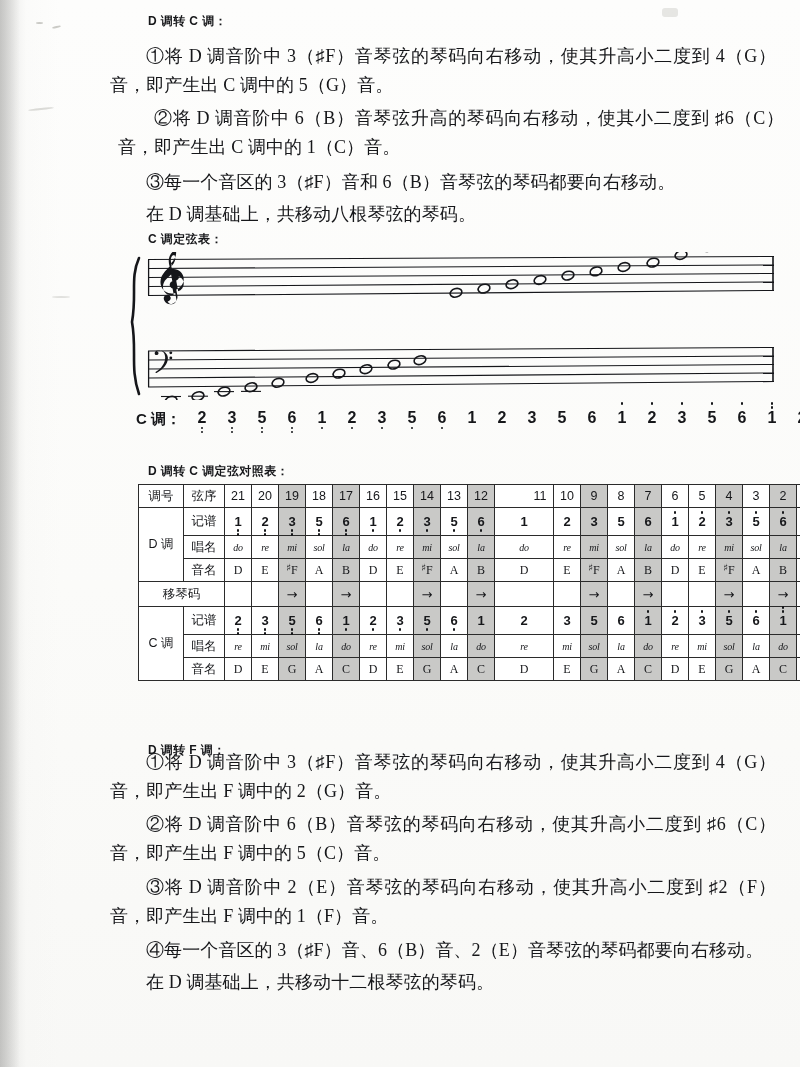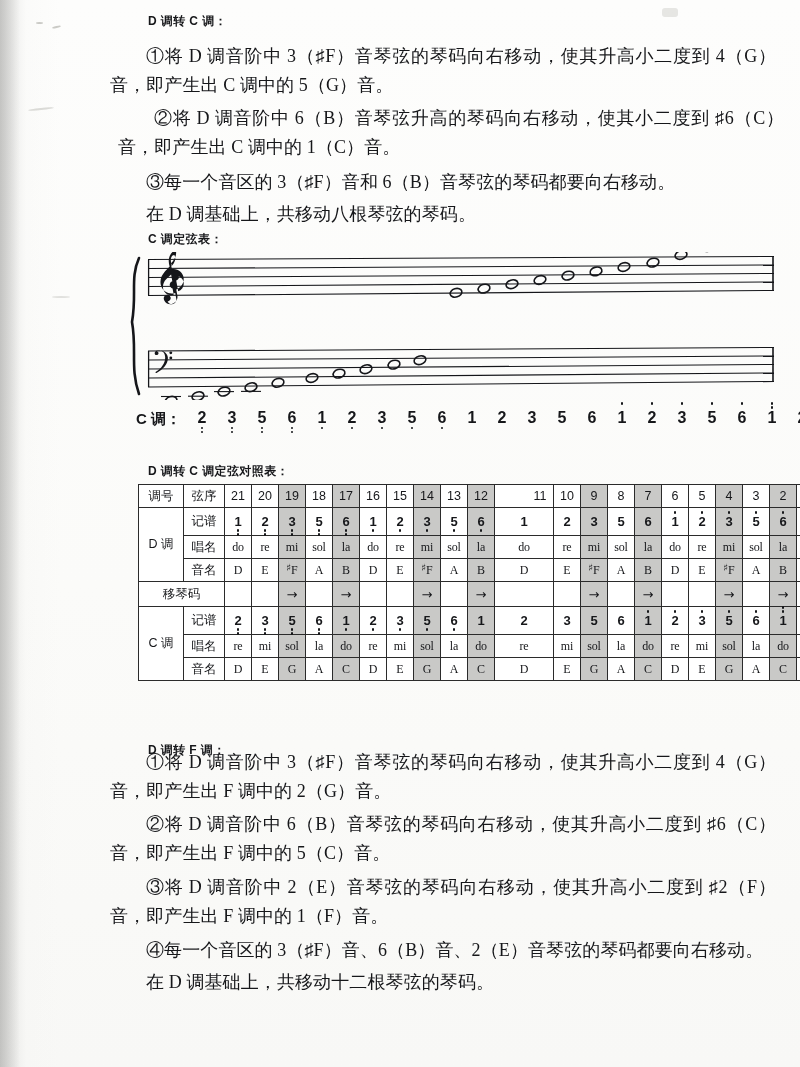--- a/index.html
+++ b/index.html
@@ -90,21 +90,21 @@
   .cell-num .dlo{position:absolute;left:0;right:0;top:13px;}
   .cell-num .dhi{position:absolute;left:0;right:0;bottom:13px;}
   .cell-num i{
     display:block;width:2.4px;height:2.4px;border-radius:50%;
     background:#16171a;margin:1.4px auto 0;
   }
   .cell-num .dhi i{margin:0 auto 1.4px;}
   .arrow{font-family:"DejaVu Sans",sans-serif;font-size:13px;line-height:1;}
   .nm{font-size:12px;}
   .nm .sh{font-family:"DejaVu Sans",sans-serif;font-size:10px;vertical-align:.35em;line-height:0;}
-  .syl{font-size:12px;letter-spacing:-.2px;}
+  .syl{font-size:10px;letter-spacing:-.2px;font-style:italic;}
 </style>
 </head>
 <body>
 
 <div class="paper"></div>
 <div class="gutter-smudge"></div>
 <div class="speck" style="left:36px;top:22px;width:7px;height:2px;"></div>
 <div class="speck" style="left:52px;top:26px;width:9px;height:2px;transform:rotate(-14deg);"></div>
 <div class="speck" style="left:28px;top:108px;width:26px;height:2px;opacity:.5;transform:rotate(-6deg);"></div>
 <div class="speck" style="left:662px;top:8px;width:16px;height:9px;opacity:.35;border-radius:3px;"></div>

